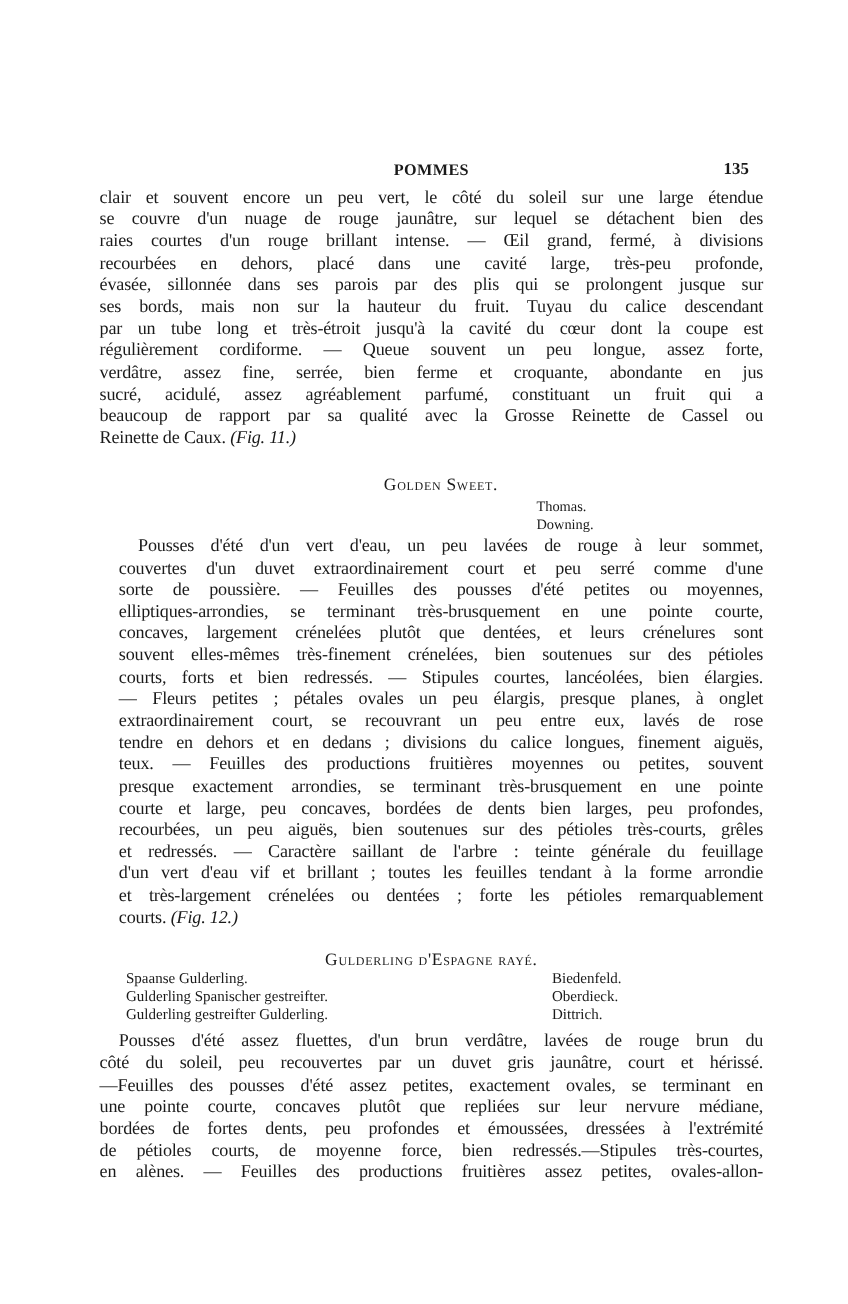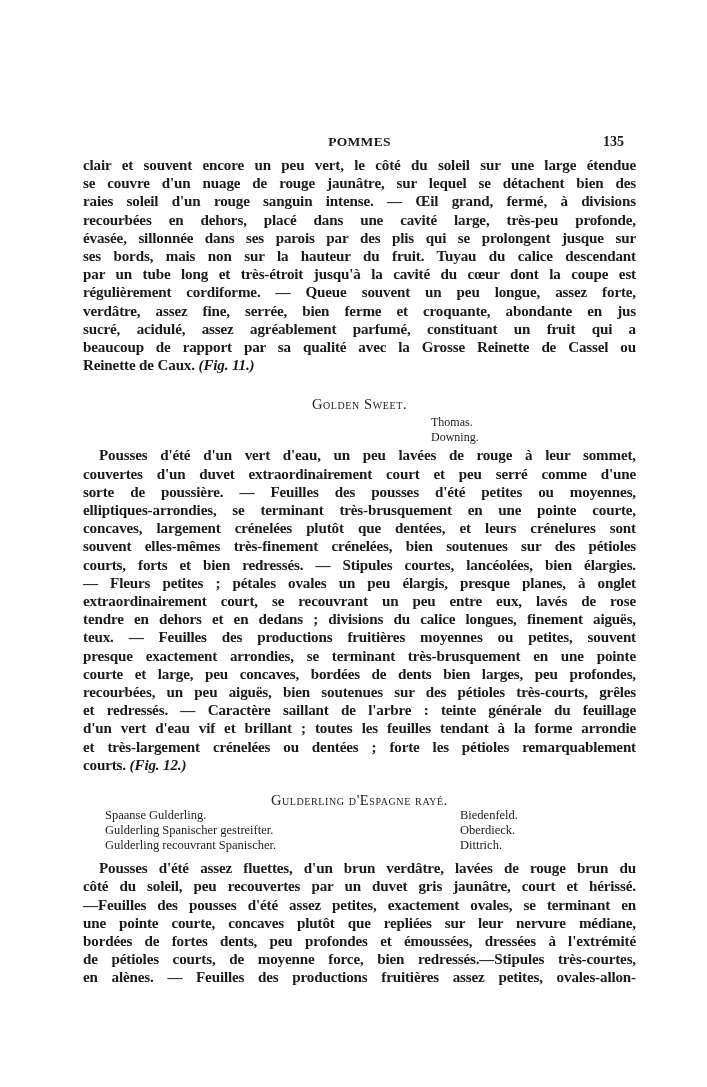--- a/index.html
+++ b/index.html
@@ -41,21 +41,21 @@
       top: 0;
       font-weight: bold;
       font-size: 14px;
     }
     p.para {
       margin: 0;
       font-size: 15.1px;
       line-height: 18.2px;
       text-align: justify;
       text-align-last: justify;
-      font-weight: bold;
+      font-weight: normal;
       letter-spacing: -0.15px;
     }
     .line {
       display: block;
       text-align: justify;
       text-align-last: justify;
       white-space: nowrap;
     }
     .line.end {
       text-align-last: left;
@@ -103,33 +103,33 @@
 <div class="page">
 
   <div class="running-head">
     <div class="running-title">POMMES</div>
     <div class="page-number">135</div>
   </div>
 
   <p class="para" style="margin-top:2px;">
     <span class="line" style="white-space: nowrap; display: block;">clair et souvent encore un peu vert, le côté du soleil sur une large étendue</span>
     <span class="line" style="white-space: nowrap; display: block;">se couvre d'un nuage de rouge jaunâtre, sur lequel se détachent bien des</span>
-    <span class="line" style="white-space: nowrap; display: block;">raies soleil d'un rouge sanguin intense. — Œil grand, fermé, à divisions</span>
+    <span class="line" style="white-space: nowrap; display: block;">raies courtes d'un rouge brillant intense. — Œil grand, fermé, à divisions</span>
     <span class="line" style="white-space: nowrap; display: block;">recourbées en dehors, placé dans une cavité large, très-peu profonde,</span>
     <span class="line" style="white-space: nowrap; display: block;">évasée, sillonnée dans ses parois par des plis qui se prolongent jusque sur</span>
     <span class="line" style="white-space: nowrap; display: block;">ses bords, mais non sur la hauteur du fruit. Tuyau du calice descendant</span>
     <span class="line" style="white-space: nowrap; display: block;">par un tube long et très-étroit jusqu'à la cavité du cœur dont la coupe est</span>
     <span class="line" style="white-space: nowrap; display: block;">régulièrement cordiforme. — Queue souvent un peu longue, assez forte,</span>
     <span class="line" style="white-space: nowrap; display: block;">verdâtre, assez fine, serrée, bien ferme et croquante, abondante en jus</span>
     <span class="line" style="white-space: nowrap; display: block;">sucré, acidulé, assez agréablement parfumé, constituant un fruit qui a</span>
     <span class="line" style="white-space: nowrap; display: block;">beaucoup de rapport par sa qualité avec la Grosse Reinette de Cassel ou</span>
     <span class="line end"><span>Reinette de Caux.</span> <span class="fig">(Fig. 11.)</span></span>
   </p>
 
-  <div style="margin-top:22px;">
+  <div style="margin-top:22px;margin-left:16px;">
     <h2 class="section-title" style="line-height:16px;">Golden Sweet.</h2>
     <div class="synonyms-right" style="margin-top:3px;">
       <div>Thomas.</div>
       <div>Downing.</div>
     </div>
     <p class="para" style="margin-top:1px;">
       <span class="line indent" style="white-space: nowrap; display: block;">Pousses d'été d'un vert d'eau, un peu lavées de rouge à leur sommet,</span>
       <span class="line" style="white-space: nowrap; display: block;">couvertes d'un duvet extraordinairement court et peu serré comme d'une</span>
       <span class="line" style="white-space: nowrap; display: block;">sorte de poussière. — Feuilles des pousses d'été petites ou moyennes,</span>
       <span class="line" style="white-space: nowrap; display: block;">elliptiques-arrondies, se terminant très-brusquement en une pointe courte,</span>
@@ -156,21 +156,21 @@
       <tbody>
         <tr>
           <td class="syn-name">Spaanse Gulderling.</td>
           <td class="syn-author">Biedenfeld.</td>
         </tr>
         <tr>
           <td class="syn-name">Gulderling Spanischer gestreifter.</td>
           <td class="syn-author">Oberdieck.</td>
         </tr>
         <tr>
-          <td class="syn-name">Gulderling recouvrant Spanischer.</td>
+          <td class="syn-name">Gulderling gestreifter Gulderling.</td>
           <td class="syn-author">Dittrich.</td>
         </tr>
       </tbody>
     </table>
     <p class="para" style="margin-top:6px;">
       <span class="line indent" style="white-space: nowrap; display: block;">Pousses d'été assez fluettes, d'un brun verdâtre, lavées de rouge brun du</span>
       <span class="line" style="white-space: nowrap; display: block;">côté du soleil, peu recouvertes par un duvet gris jaunâtre, court et hérissé.</span>
       <span class="line" style="white-space: nowrap; display: block;">—Feuilles des pousses d'été assez petites, exactement ovales, se terminant en</span>
       <span class="line" style="white-space: nowrap; display: block;">une pointe courte, concaves plutôt que repliées sur leur nervure médiane,</span>
       <span class="line" style="white-space: nowrap; display: block;">bordées de fortes dents, peu profondes et émoussées, dressées à l'extrémité</span>

